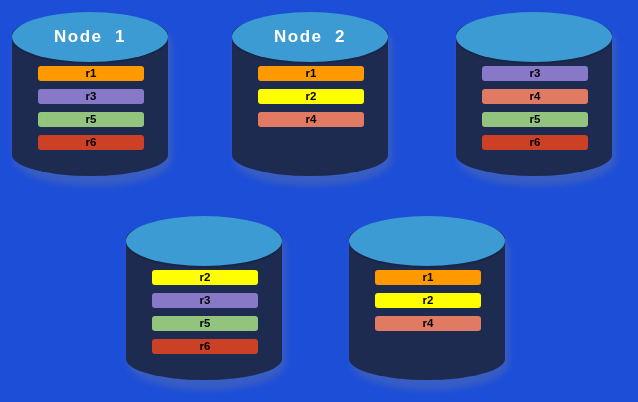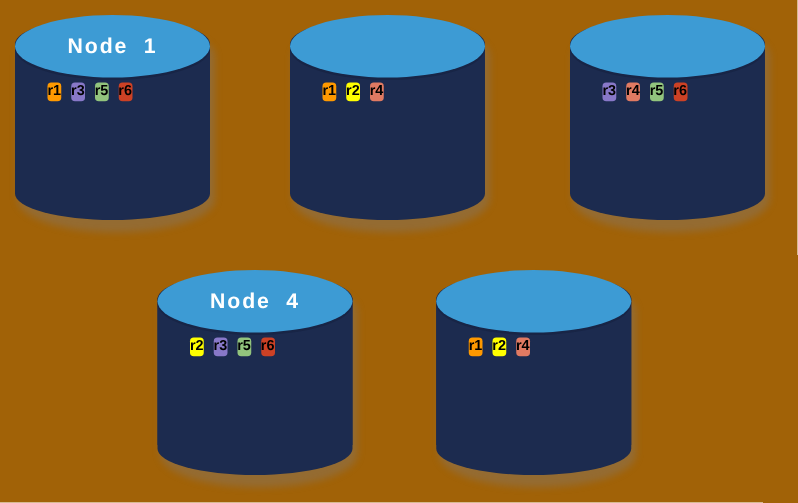--- a/index.html
+++ b/index.html
@@ -91,58 +91,59 @@
   }
 
   
   .replica-stack {
     position: absolute;
     left: 30px;
     top: 58px;
     width: 106px;
     z-index: 5;
     display: flex;
-    flex-direction: row;
+    flex-direction: column;
     gap: 8px;
   }
 
   .replica {
     height: 15px;
     border-radius: 3px;
     display: flex;
     align-items: center;
     justify-content: center;
     font-size: 11.5px;
     font-weight: bold;
     color: #000000;
     line-height: 1;
   }
 </style>
 </head>
 <body>
 
-<div id="diagram" style="background: #a16207;">
+<div id="diagram" style="background: #1d4ed8;">
     <div class="node" style="left: 8px; top: 8px;">
       <div class="cyl-shadow"></div>
       <div class="cyl-body" style="background: rgb(28, 43, 79);"></div>
       <div class="cyl-body-rect" style="background: rgb(28, 43, 79);"></div>
       <div class="cyl-top" style="background: rgb(61, 155, 212);"></div>
       <div class="node-title" style="color: rgb(255, 255, 255);">Node  1</div>
       <div class="replica-stack">
         <div class="replica" style="background: rgb(255, 153, 0);">r1</div>
         <div class="replica" style="background: rgb(136, 120, 200);">r3</div>
         <div class="replica" style="background: rgb(146, 196, 125);">r5</div>
         <div class="replica" style="background: rgb(204, 65, 37);">r6</div>
       </div>
     </div>
     <div class="node" style="left: 228px; top: 8px;">
       <div class="cyl-shadow"></div>
       <div class="cyl-body" style="background: rgb(28, 43, 79);"></div>
       <div class="cyl-body-rect" style="background: rgb(28, 43, 79);"></div>
       <div class="cyl-top" style="background: rgb(61, 155, 212);"></div>
+      <div class="node-title" style="color: rgb(255, 255, 255);">Node  2</div>
       <div class="replica-stack">
         <div class="replica" style="background: rgb(255, 153, 0);">r1</div>
         <div class="replica" style="background: rgb(255, 255, 0);">r2</div>
         <div class="replica" style="background: rgb(224, 122, 98);">r4</div>
       </div>
     </div>
     <div class="node" style="left: 452px; top: 8px;">
       <div class="cyl-shadow"></div>
       <div class="cyl-body" style="background: rgb(28, 43, 79);"></div>
       <div class="cyl-body-rect" style="background: rgb(28, 43, 79);"></div>
@@ -152,21 +153,20 @@
         <div class="replica" style="background: rgb(224, 122, 98);">r4</div>
         <div class="replica" style="background: rgb(146, 196, 125);">r5</div>
         <div class="replica" style="background: rgb(204, 65, 37);">r6</div>
       </div>
     </div>
     <div class="node" style="left: 122px; top: 212px;">
       <div class="cyl-shadow"></div>
       <div class="cyl-body" style="background: rgb(28, 43, 79);"></div>
       <div class="cyl-body-rect" style="background: rgb(28, 43, 79);"></div>
       <div class="cyl-top" style="background: rgb(61, 155, 212);"></div>
-      <div class="node-title" style="color: rgb(255, 255, 255);">Node  4</div>
       <div class="replica-stack">
         <div class="replica" style="background: rgb(255, 255, 0);">r2</div>
         <div class="replica" style="background: rgb(136, 120, 200);">r3</div>
         <div class="replica" style="background: rgb(146, 196, 125);">r5</div>
         <div class="replica" style="background: rgb(204, 65, 37);">r6</div>
       </div>
     </div>
     <div class="node" style="left: 345px; top: 212px;">
       <div class="cyl-shadow"></div>
       <div class="cyl-body" style="background: rgb(28, 43, 79);"></div>

